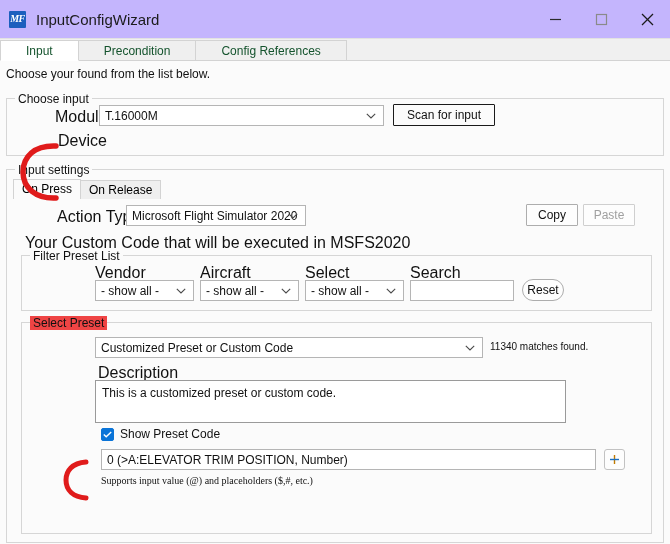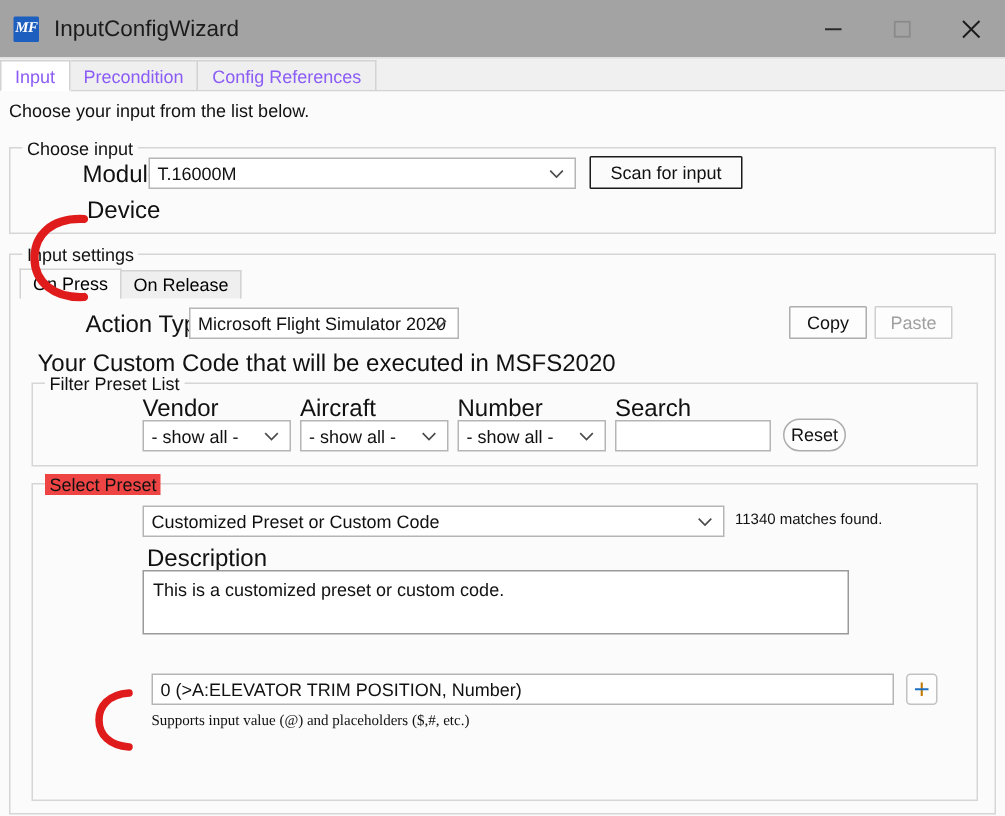--- a/index.html
+++ b/index.html
@@ -13,21 +13,21 @@
     font-size: 12px;
     color: #000;
     background: #ffffff;
     overflow: hidden;
     position: relative;
   }
 
   
   .titlebar {
     height: 38px;
-    background: #a3a3a3;
+    background: #c4b5fd;
     display: flex;
     align-items: center;
     position: relative;
     border-bottom: 1px solid #e2e2e2;
   }
   .app-icon {
     width: 17px;
     height: 17px;
     margin-left: 9px;
     background: #1c5fbe;
@@ -74,27 +74,27 @@
     height: 21px;
     background: #f0f0f0;
     display: flex;
     align-items: flex-end;
     position: relative;
     border-bottom: 1px solid #d3d3d3;
   }
   .tab {
     height: 20px;
     line-height: 20px;
-    padding: 0 9px;
+    padding: 0 25px;
     font-size: 12px;
     background: #efefef;
     border: 1px solid #d3d3d3;
     border-bottom: none;
     margin-right: -1px;
-    color: #8b5cf6;
+    color: #14532d;
     box-sizing: border-box;
   }
   .tab.active {
     background: #ffffff;
     border-bottom: 1px solid #ffffff;
     position: relative;
     z-index: 2;
     margin-bottom: -1px;
     height: 21px;
     line-height: 20px;
@@ -302,21 +302,21 @@
 </div>
 
 <div class="tabstrip">
   <div class="tab active">Input</div>
   <div class="tab">Precondition</div>
   <div class="tab">Config References</div>
 </div>
 
 <div class="page">
 
-  <div class="page-hint">Choose your input from the list below.</div>
+  <div class="page-hint">Choose your found from the list below.</div>
 
   <div class="group" style="left:6px; top:37px; width:658px; height:58px;">
     <div class="group-title">Choose input</div>
 
     <div class="lbl" style="left:48px; top:9px;">Module</div>
     <div class="combo" style="left:92px; top:6px; width:285px;">
       <span>T.16000M</span>
       <span class="arrow">
         <svg width="10" height="6" viewBox="0 0 10 6">
             <polyline points="0.8,0.8 5,5 9.2,0.8" fill="none" stroke="#4a4a4a" stroke-width="1.1"></polyline>
@@ -367,21 +367,21 @@
       <div class="lbl" style="left:178px; top:8px;">Aircraft</div>
       <div class="combo" style="left:178px; top:24px; width:99px;">
         <span>- show all -</span>
         <span class="arrow">
           <svg width="10" height="6" viewBox="0 0 10 6">
               <polyline points="0.8,0.8 5,5 9.2,0.8" fill="none" stroke="#4a4a4a" stroke-width="1.1"></polyline>
             </svg>
         </span>
       </div>
 
-      <div class="lbl" style="left:283px; top:8px;">Number</div>
+      <div class="lbl" style="left:283px; top:8px;">Select</div>
       <div class="combo" style="left:283px; top:24px; width:99px;">
         <span>- show all -</span>
         <span class="arrow">
           <svg width="10" height="6" viewBox="0 0 10 6">
               <polyline points="0.8,0.8 5,5 9.2,0.8" fill="none" stroke="#4a4a4a" stroke-width="1.1"></polyline>
             </svg>
         </span>
       </div>
 
       <div class="lbl" style="left:388px; top:8px;">Search</div>
@@ -399,20 +399,28 @@
           <svg width="10" height="6" viewBox="0 0 10 6">
               <polyline points="0.8,0.8 5,5 9.2,0.8" fill="none" stroke="#4a4a4a" stroke-width="1.1"></polyline>
             </svg>
         </span>
       </div>
       <div class="small-note" style="left:468px; top:18px;">11340 matches found.</div>
 
       <div class="lbl" style="left:76px; top:41px;">Description</div>
       <div class="textarea" style="left:73px; top:57px; width:471px; height:43px;">This is a customized preset or custom code.</div>
 
+      <div class="checkbox-row" style="left:79px; top:104px;">
+        <span class="checkbox-box">
+          <svg width="9" height="7" viewBox="0 0 9 7">
+              <polyline points="0.8,3.4 3.2,5.7 8.2,0.9" fill="none" stroke="#ffffff" stroke-width="1.4"></polyline>
+            </svg>
+        </span>
+        <span class="checkbox-label">Show Preset Code</span>
+      </div>
 
       <div class="textbox" style="left:79px; top:126px; width:495px;">0 (&gt;A:ELEVATOR TRIM POSITION, Number)</div>
 
       <div class="plus-btn" style="left:582px; top:126px;">
         <svg width="11" height="11" viewBox="0 0 11 11">
           <line x1="5.5" y1="1" x2="5.5" y2="10" stroke="#c07a00" stroke-width="1.4"></line>
           <line x1="1" y1="5.5" x2="10" y2="5.5" stroke="#1b6fc0" stroke-width="1.4"></line>
         </svg>
       </div>
 

